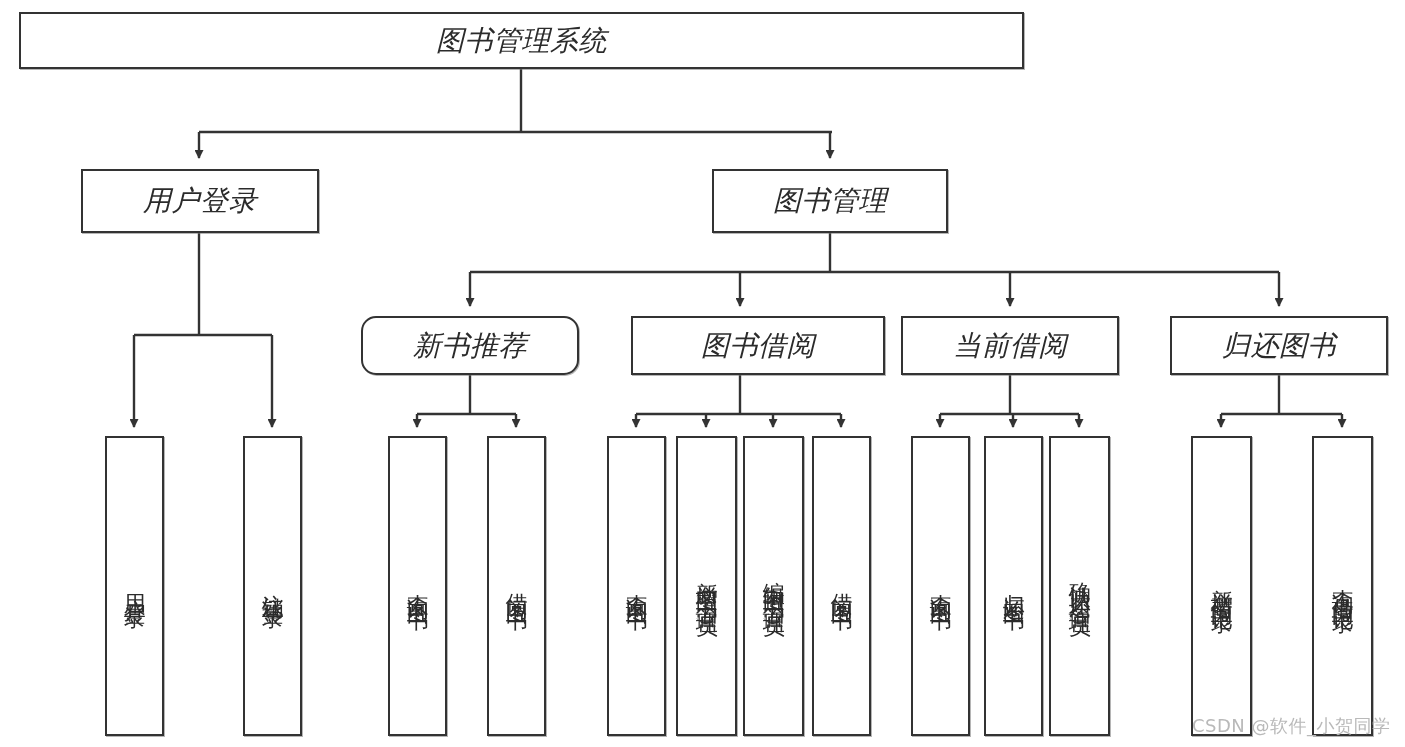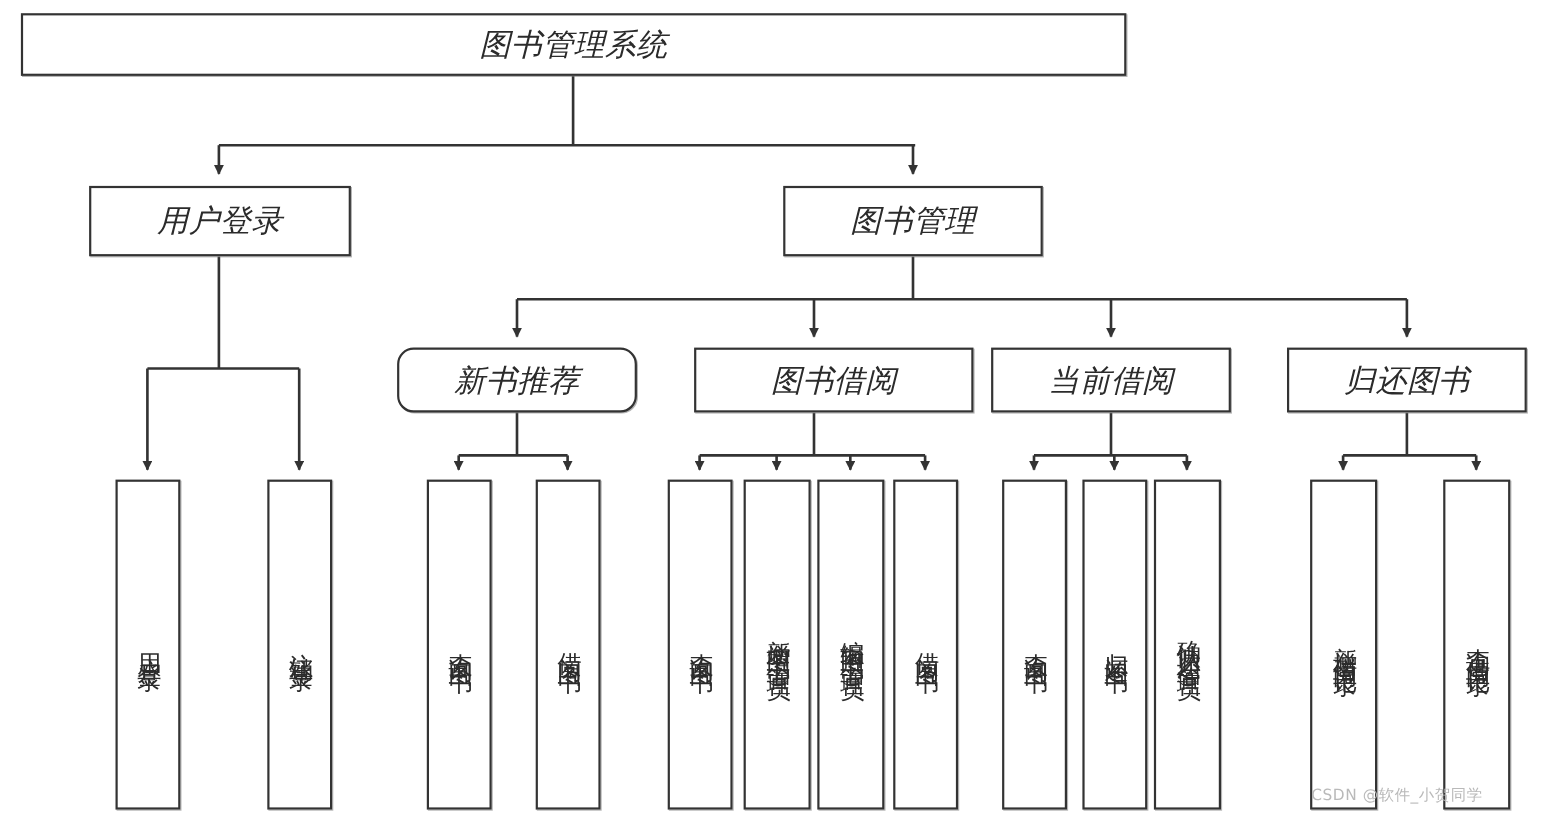--- a/index.html
+++ b/index.html
@@ -54,21 +54,21 @@
   svg.wires {
     position: absolute;
     left: 0;
     top: 0;
     width: 1405px;
     height: 747px;
     pointer-events: none;
   }
   .watermark {
     position: absolute;
-    font-size: 14px;
+    font-size: 18px;
     color: #b9b9b9;
     white-space: nowrap;
     letter-spacing: 0.5px;
   }
 </style>
 </head>
 <body>
 
 <div id="canvas">
 

